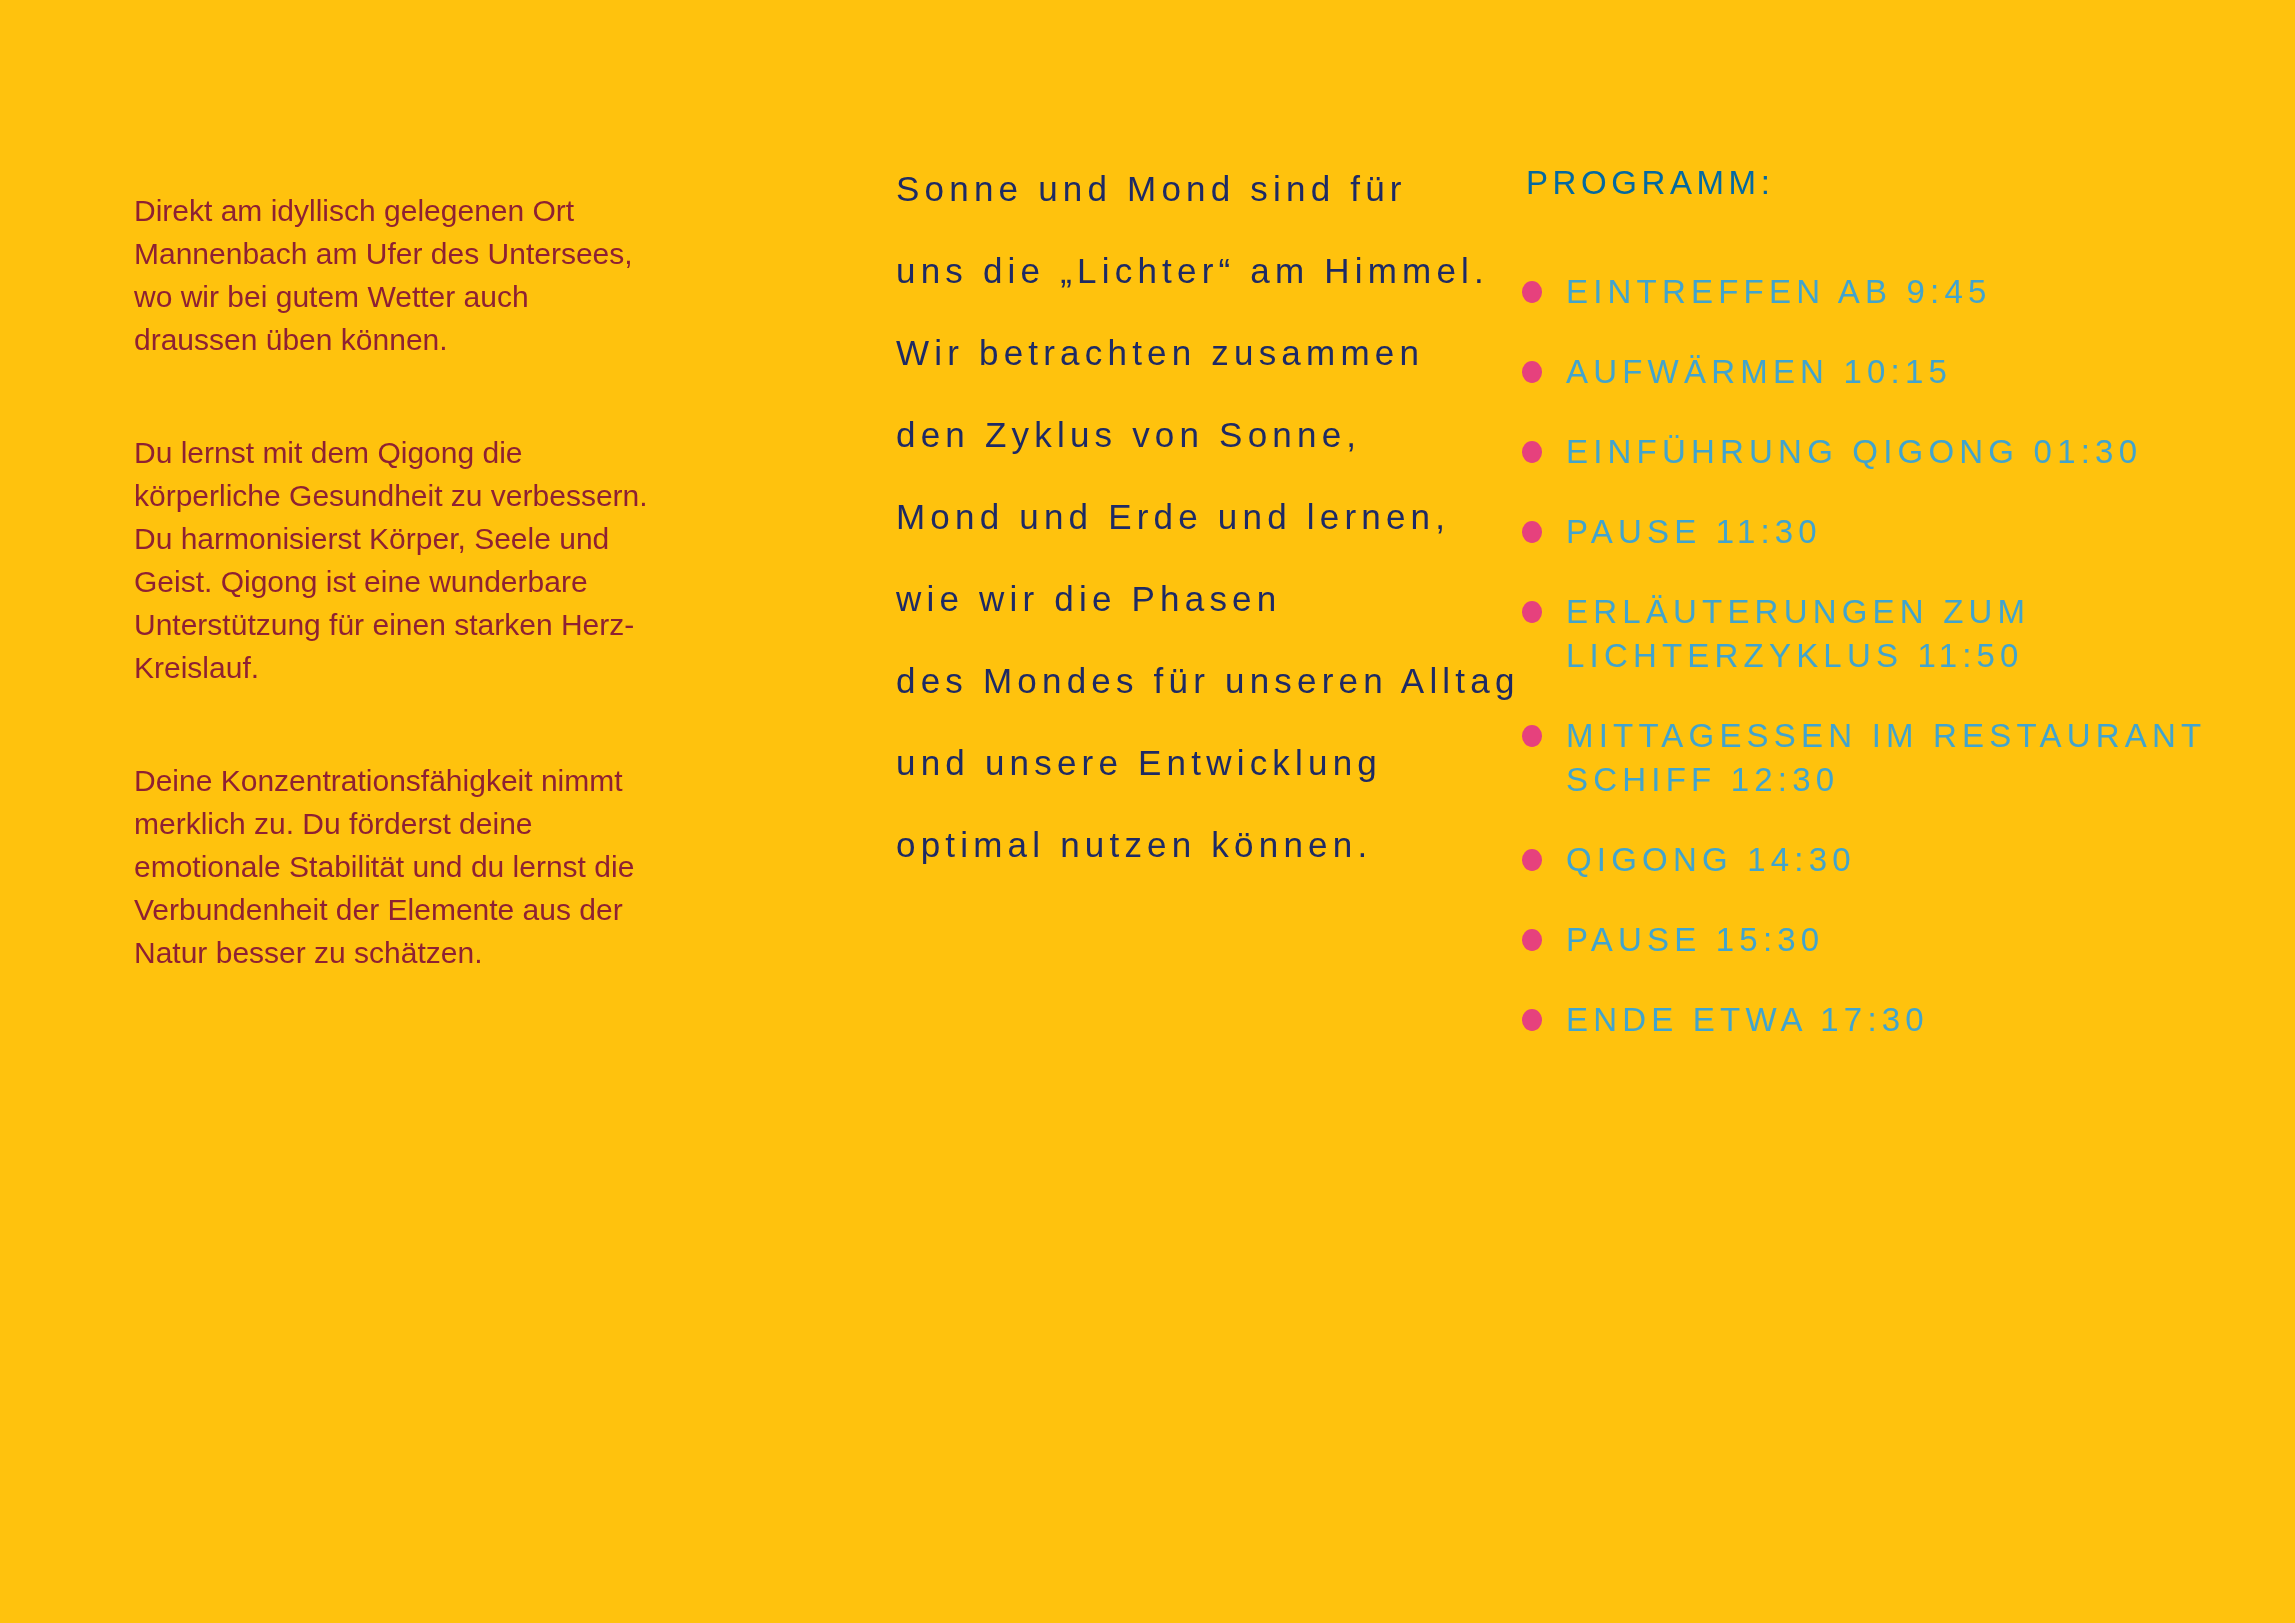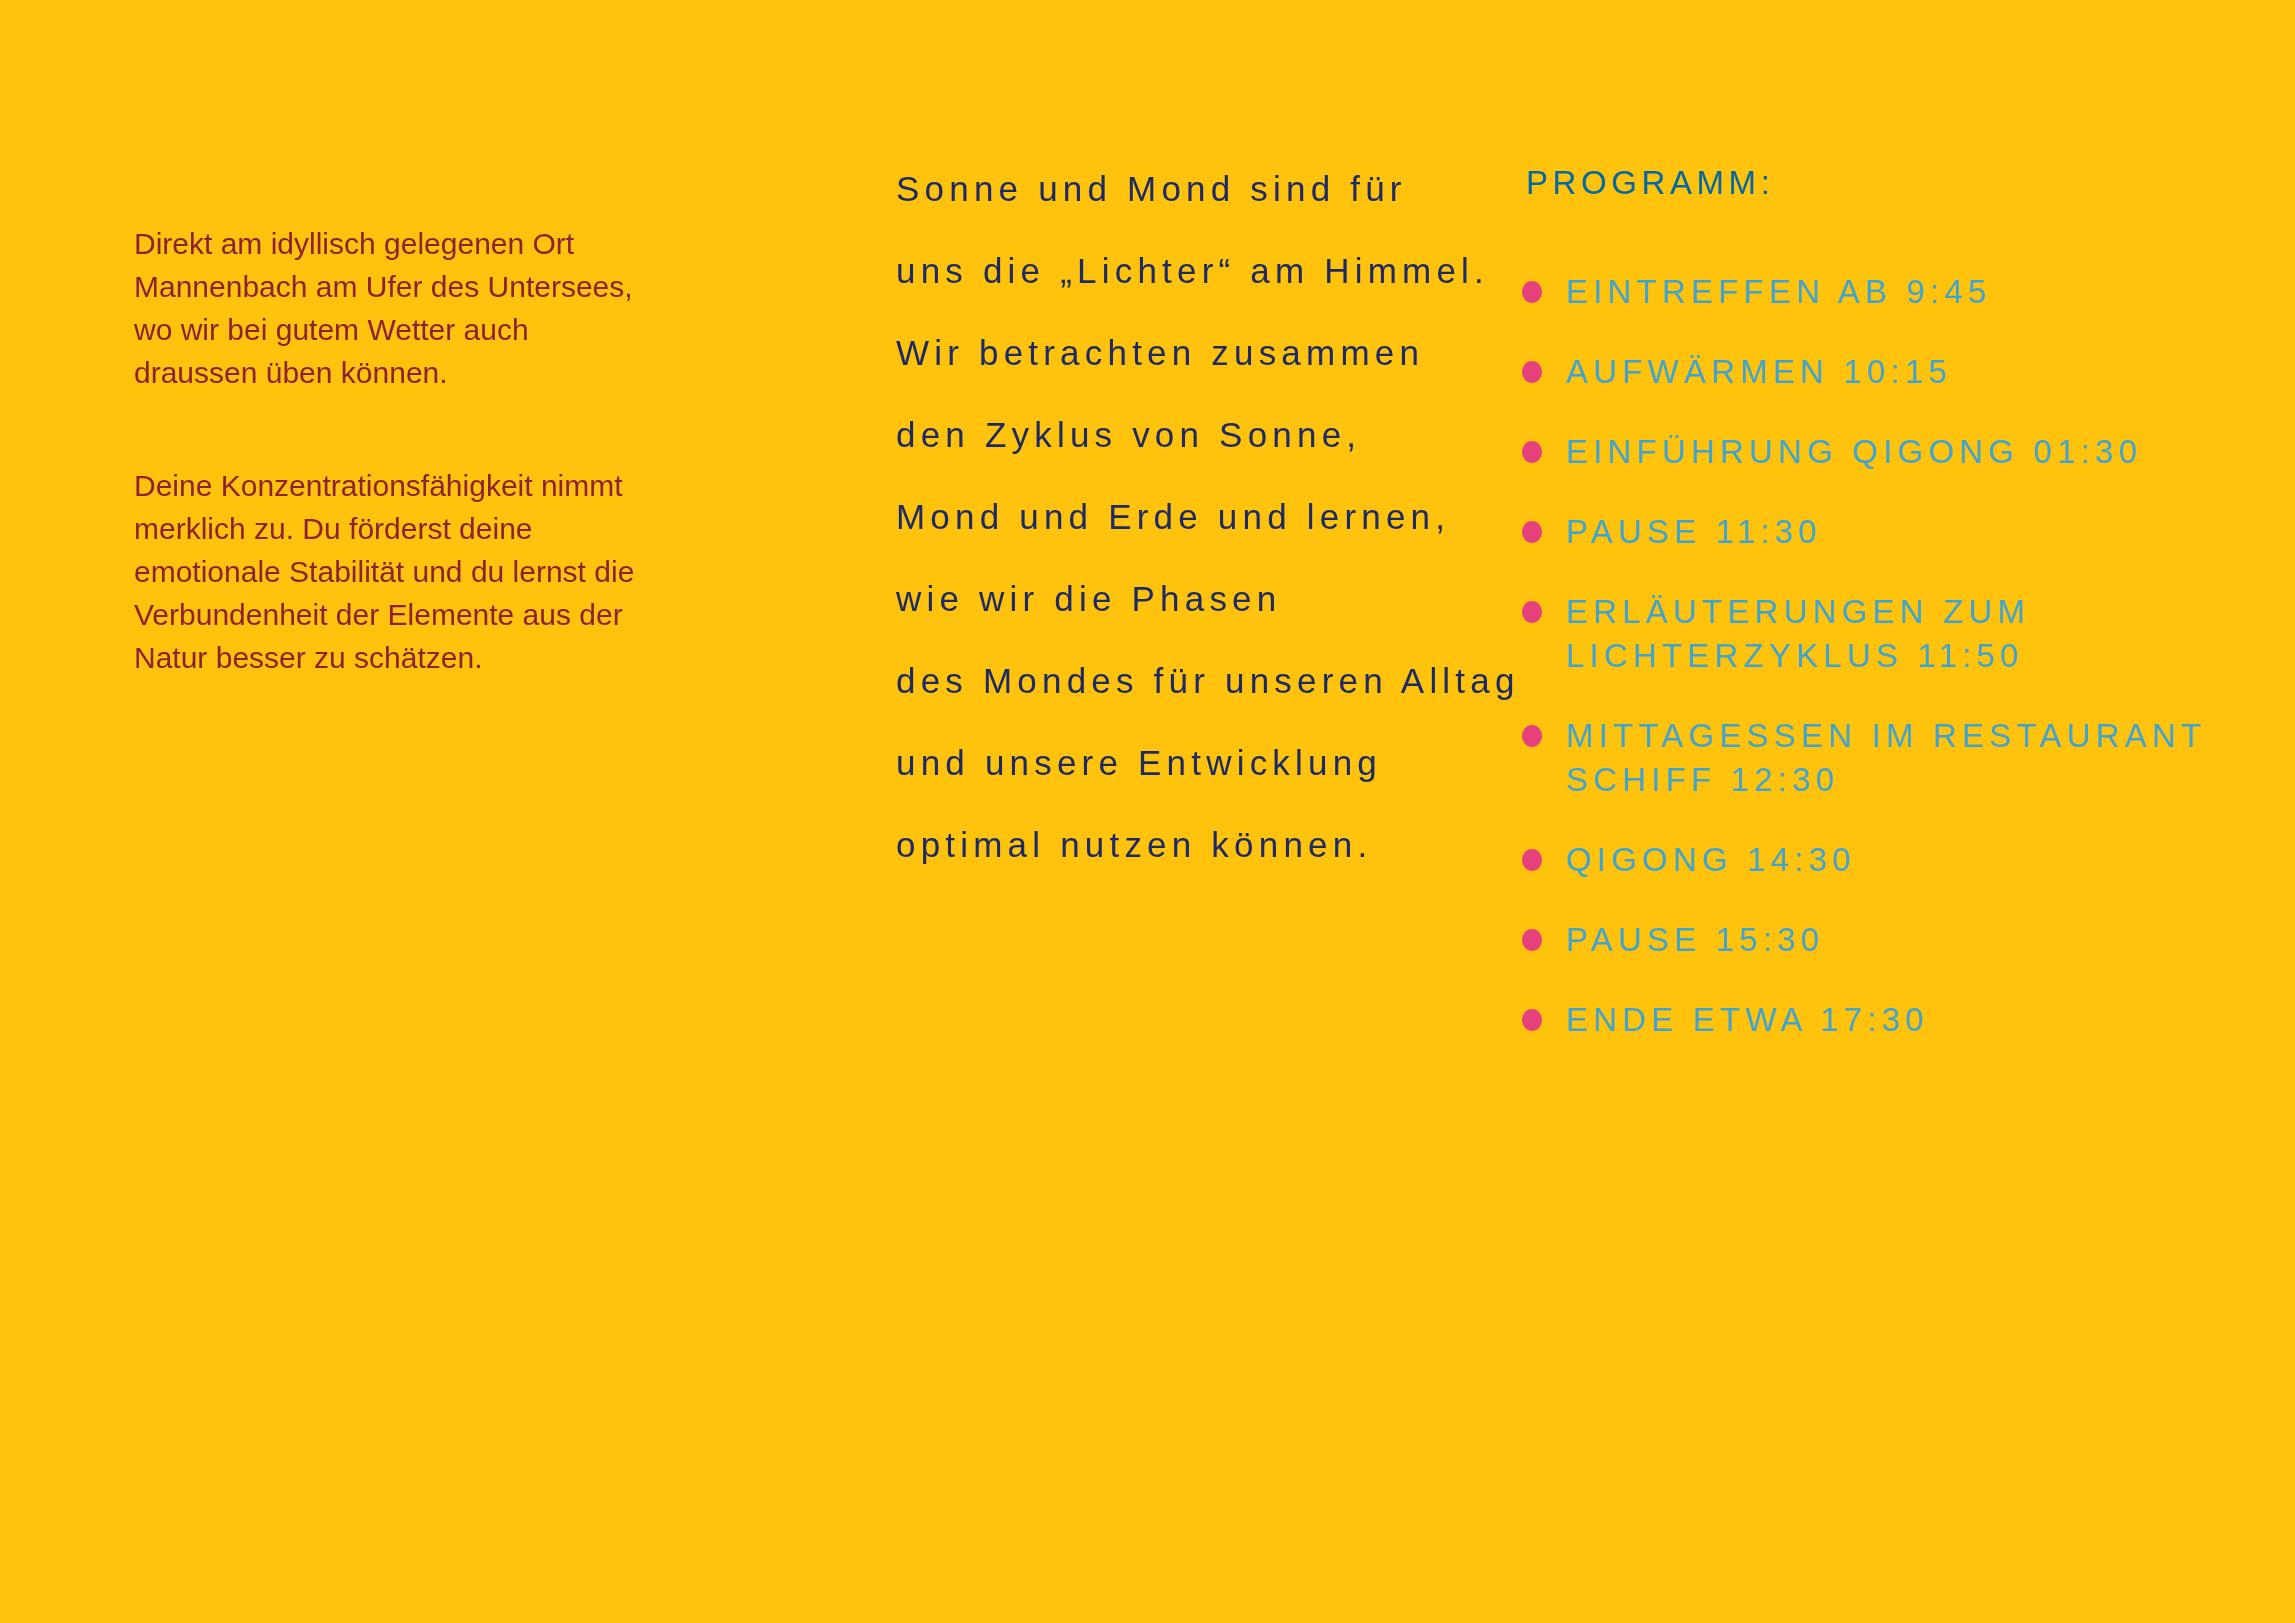--- a/index.html
+++ b/index.html
@@ -14,21 +14,21 @@
     font-family: "Liberation Sans", sans-serif;
     overflow: hidden;
   }
   .col {
     position: absolute;
     white-space: pre-line;
   }
   
   .left-col {
     left: 134px;
-    top: 179px;
+    top: 146px;
     width: 615px;
     color: #8E2133;
     font-size: 30px;
     line-height: 43px;
   }
   .left-col p {
     margin: 0 0 27px 0;
   }
   
   .mid-col {
@@ -83,20 +83,26 @@
   }
 </style>
 </head>
 <body>
 
 <div class="col left-col">
   <p>Direkt am idyllisch gelegenen Ort
 Mannenbach am Ufer des Untersees,
 wo wir bei gutem Wetter auch
 draussen üben können.</p>
+  <p>Du lernst mit dem Qigong die
+körperliche Gesundheit zu verbessern.
+Du harmonisierst Körper, Seele und
+Geist. Qigong ist eine wunderbare
+Unterstützung für einen starken Herz-
+Kreislauf.</p>
   <p>Deine Konzentrationsfähigkeit nimmt
 merklich zu. Du förderst deine
 emotionale Stabilität und du lernst die
 Verbundenheit der Elemente aus der
 Natur besser zu schätzen.</p>
 </div>
 
 <div class="col mid-col">Sonne und Mond sind für
 uns die „Lichter“ am Himmel.
 Wir betrachten zusammen

